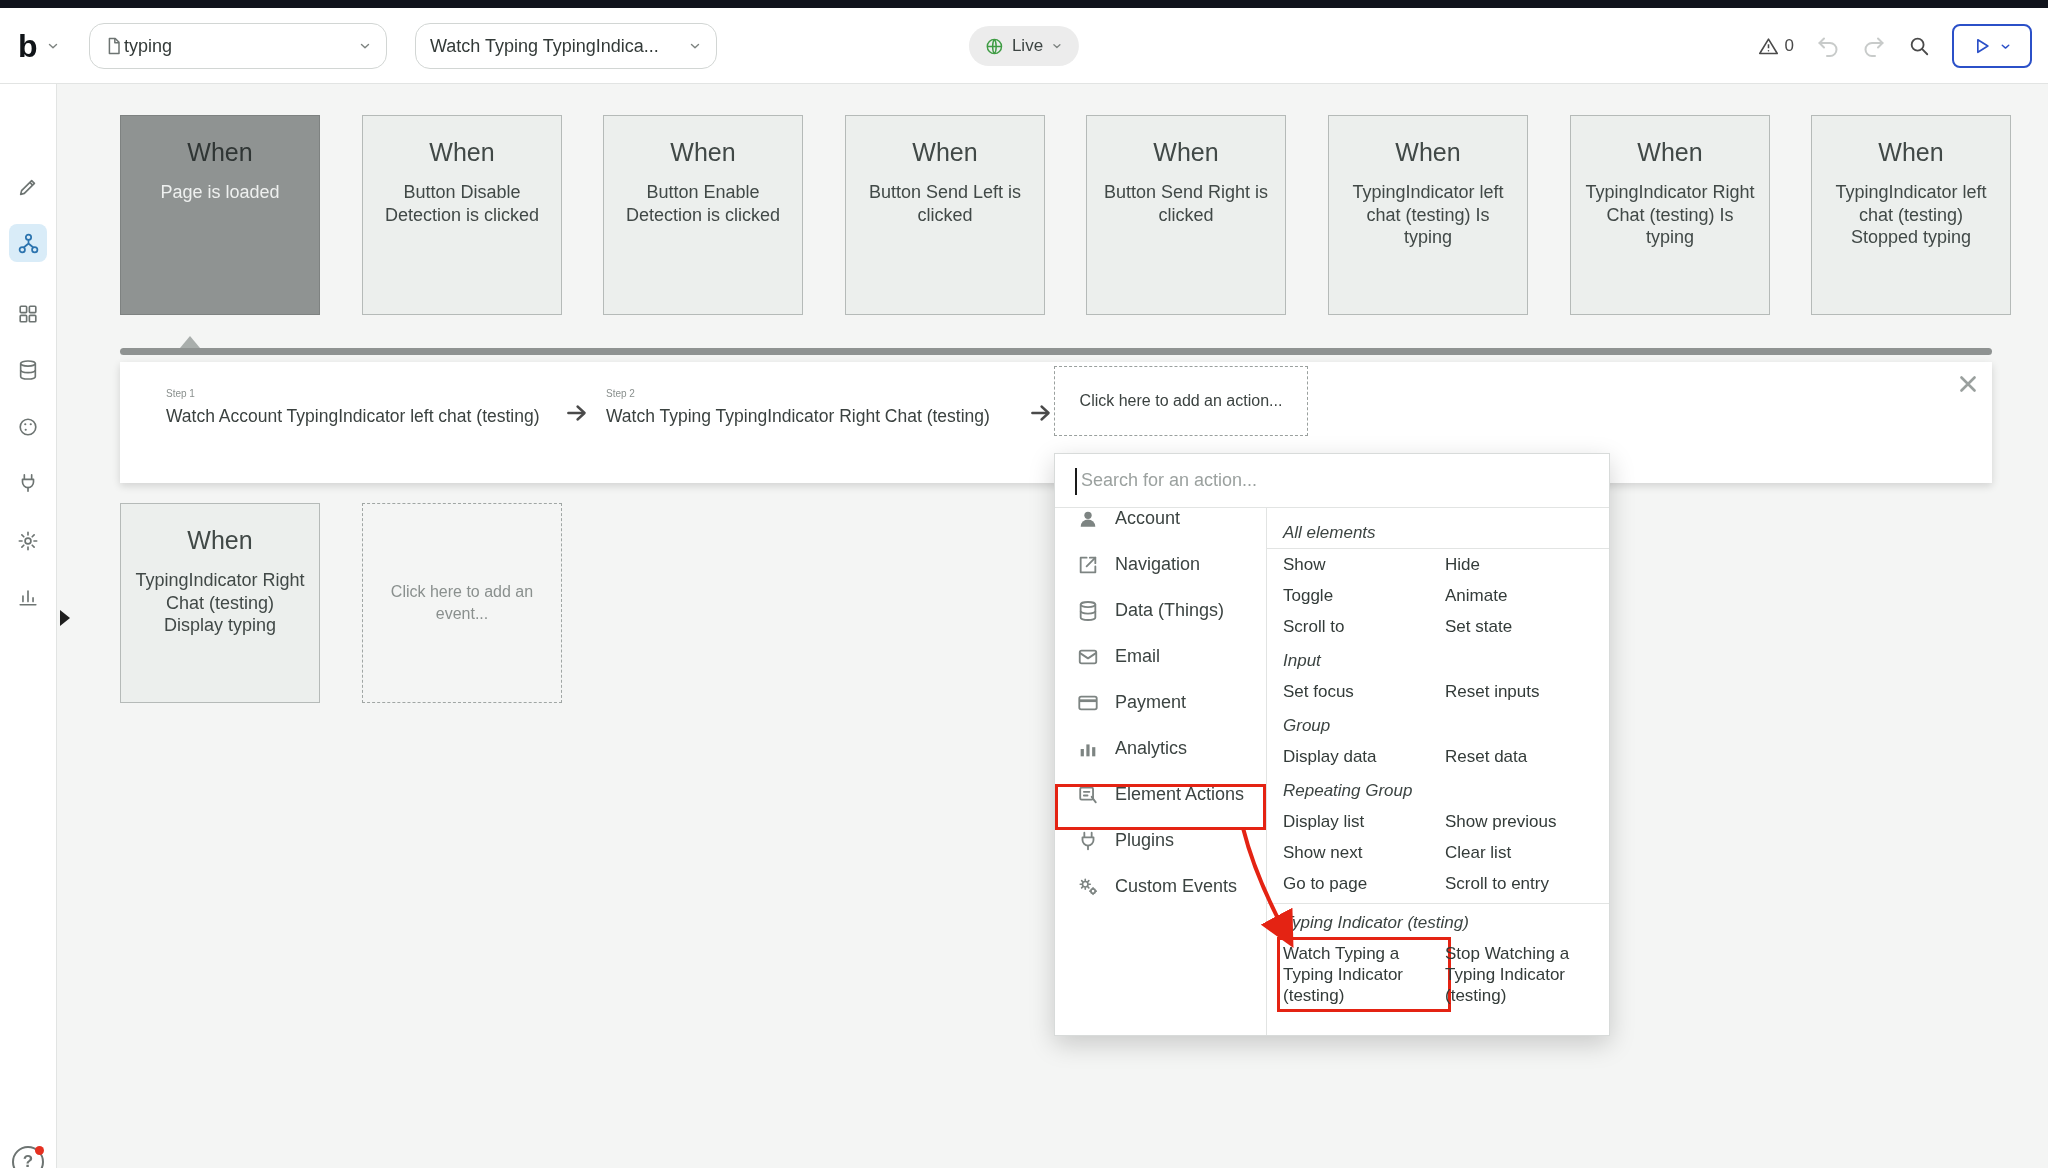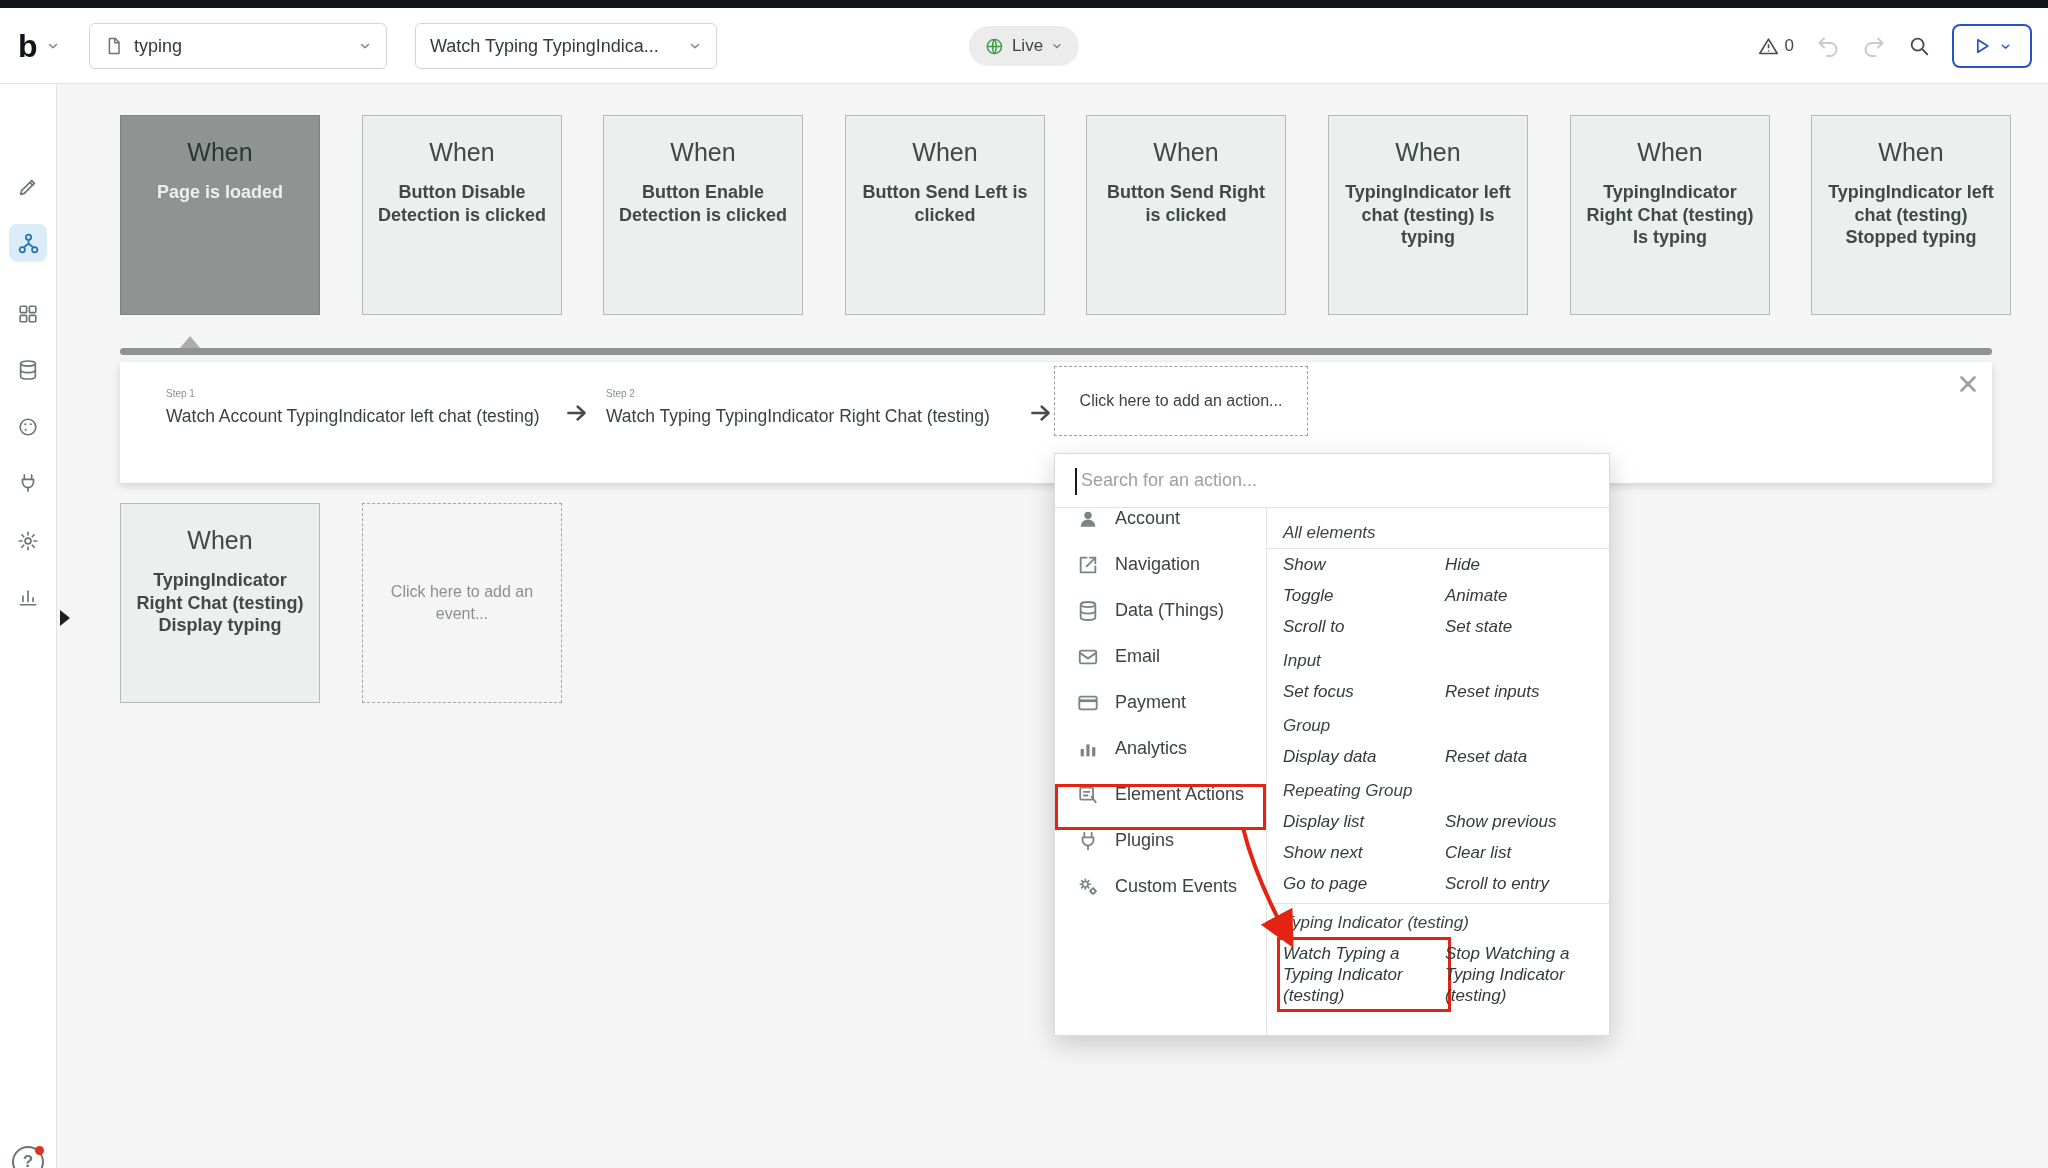--- a/index.html
+++ b/index.html
@@ -10,41 +10,41 @@
   *{box-sizing:border-box;margin:0;padding:0;}
   body{font-family:"Liberation Sans",sans-serif;background:#fff;}
   .screen{position:relative;width:2048px;height:1168px;overflow:hidden;background:#fff;}
 
   
   .topstrip{position:absolute;left:0;top:0;width:2048px;height:8px;background:#10131c;}
   .topbar{position:absolute;left:0;top:8px;width:2048px;height:76px;background:#fff;border-bottom:1px solid var(--border);}
   .logo-wrap{position:absolute;left:18px;top:0;height:76px;display:flex;align-items:center;gap:8px;}
   .logo{font-size:32px;font-weight:700;color:#101418;line-height:1;}
   .chev{color:#7c827f;display:inline-flex;align-items:center;}
-  .dd{position:absolute;top:15px;height:46px;border:1px solid #d2d6d4;border-radius:6px;display:flex;align-items:center;padding:0 14px;gap:10px;background:#fff;cursor:pointer;}
+  .dd{position:absolute;top:15px;height:46px;border:1px solid #d2d6d4;border-radius:15px;display:flex;align-items:center;padding:0 14px;background:#fff;cursor:pointer;}
   .dd-text{flex:1;font-size:18px;color:#333a38;white-space:nowrap;overflow:hidden;}
   .pill-live{position:absolute;left:50%;top:18px;transform:translateX(-50%);height:40px;background:#ececec;border-radius:20px;display:flex;align-items:center;gap:8px;padding:0 16px;cursor:pointer;}
   .pill-live .lbl{font-size:17px;color:#3e4644;}
   .tb-right{position:absolute;right:16px;top:0;height:76px;display:flex;align-items:center;gap:22px;}
   .issues{display:flex;align-items:center;gap:6px;color:#4a4a4a;font-size:17px;cursor:pointer;}
   .tb-icon{display:inline-flex;align-items:center;cursor:pointer;}
   .play-btn{width:80px;height:44px;border:2px solid var(--blue);border-radius:8px;display:flex;align-items:center;justify-content:center;gap:7px;color:var(--blue);cursor:pointer;background:#fff;}
 
   
   .sidebar{position:absolute;left:0;top:84px;width:57px;bottom:0;background:#fff;border-right:1px solid var(--border);}
   .side-icon{position:absolute;left:50%;transform:translateX(-50%);width:38px;height:38px;display:flex;align-items:center;justify-content:center;color:var(--iconsgray);border-radius:8px;cursor:pointer;}
   .side-icon.active{background:#d9ecf8;color:#2b73ae;}
   .help-circle{position:absolute;left:50%;transform:translateX(-50%);top:1062px;width:32px;height:32px;border:2px solid var(--iconsgray);border-radius:50%;color:var(--iconsgray);font-size:17px;font-weight:700;display:flex;align-items:center;justify-content:center;cursor:pointer;}
   .help-dot{position:absolute;right:-2px;top:-2px;width:9px;height:9px;border-radius:50%;background:#e53020;}
 
   
   .canvas{position:absolute;left:57px;top:84px;right:0;bottom:0;background:var(--canvas);}
   .event-card{position:absolute;width:200px;height:200px;background:var(--cardbg);border:1px solid var(--cardborder);text-align:center;cursor:pointer;z-index:2;}
   .ec-title{margin-top:22px;font-size:25px;color:#414947;}
-  .ec-body{margin-top:14px;padding:0 14px;font-size:18px;line-height:1.25;color:#414947;font-weight:bold;}
+  .ec-body{margin-top:14px;padding:0 14px;font-size:18px;line-height:1.25;color:#414947;}
   .event-card.selected{background:var(--selbg);border-color:var(--selborder);}
   .event-card.selected .ec-title{color:#2f3534;}
   .event-card.selected .ec-body{color:#eef0ef;}
   .track{position:absolute;left:120px;top:348px;width:1872px;height:7px;background:#8f9392;border-radius:4px;z-index:2;}
   .track-pointer{position:absolute;left:180px;top:336px;width:0;height:0;border-left:10px solid transparent;border-right:10px solid transparent;border-bottom:12px solid #a9aeac;z-index:2;}
 
   
   .step-panel{position:absolute;left:120px;top:362px;width:1872px;height:121px;background:#fff;box-shadow:0 3px 8px rgba(0,0,0,.14);z-index:3;}
   .step{position:absolute;top:26px;cursor:pointer;}
   .step-label{font-size:10px;color:var(--muted);margin-bottom:7px;}
@@ -65,21 +65,21 @@
   .menu-left{position:absolute;left:0;top:54px;width:212px;bottom:0;border-right:1px solid var(--border);}
   .cat-row{height:46px;display:flex;align-items:flex-start;gap:16px;padding-left:22px;cursor:pointer;}
   .cat-row.highlighted{outline:3px solid var(--red);outline-offset:-3px;}
   .cat-icon{color:#7d8482;display:inline-flex;}
   .cat-label{font-size:18px;color:var(--ink);white-space:nowrap;}
   .menu-right{position:absolute;left:212px;top:54px;right:0;bottom:0;padding-top:6px;overflow:hidden;}
   .sec-header{font-style:italic;font-size:17px;color:var(--ink);padding:9px 16px 5px;}
   .sec-header.underlined{border-bottom:1px solid var(--border);}
   .sec-header.overlined{border-top:1px solid var(--border);margin-top:4px;}
   .sec-row{display:grid;grid-template-columns:162px auto;padding:5px 8px 5px 16px;font-size:17px;line-height:21px;color:#333b39;}
-  .cell{cursor:pointer;padding-right:21px;font-style:italic;}
+  .cell{cursor:pointer;padding-right:21px;}
   .cell.red-outline{outline:3px solid var(--red);outline-offset:3px;}
 
   .red-arrow{position:absolute;left:1215px;top:818px;z-index:30;pointer-events:none;}
 </style>
 </head>
 <body>
 
 <div class="screen">
 
   <div class="topstrip"></div>

